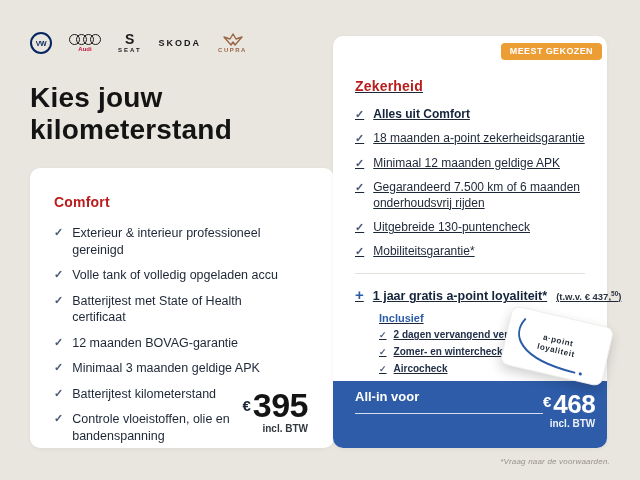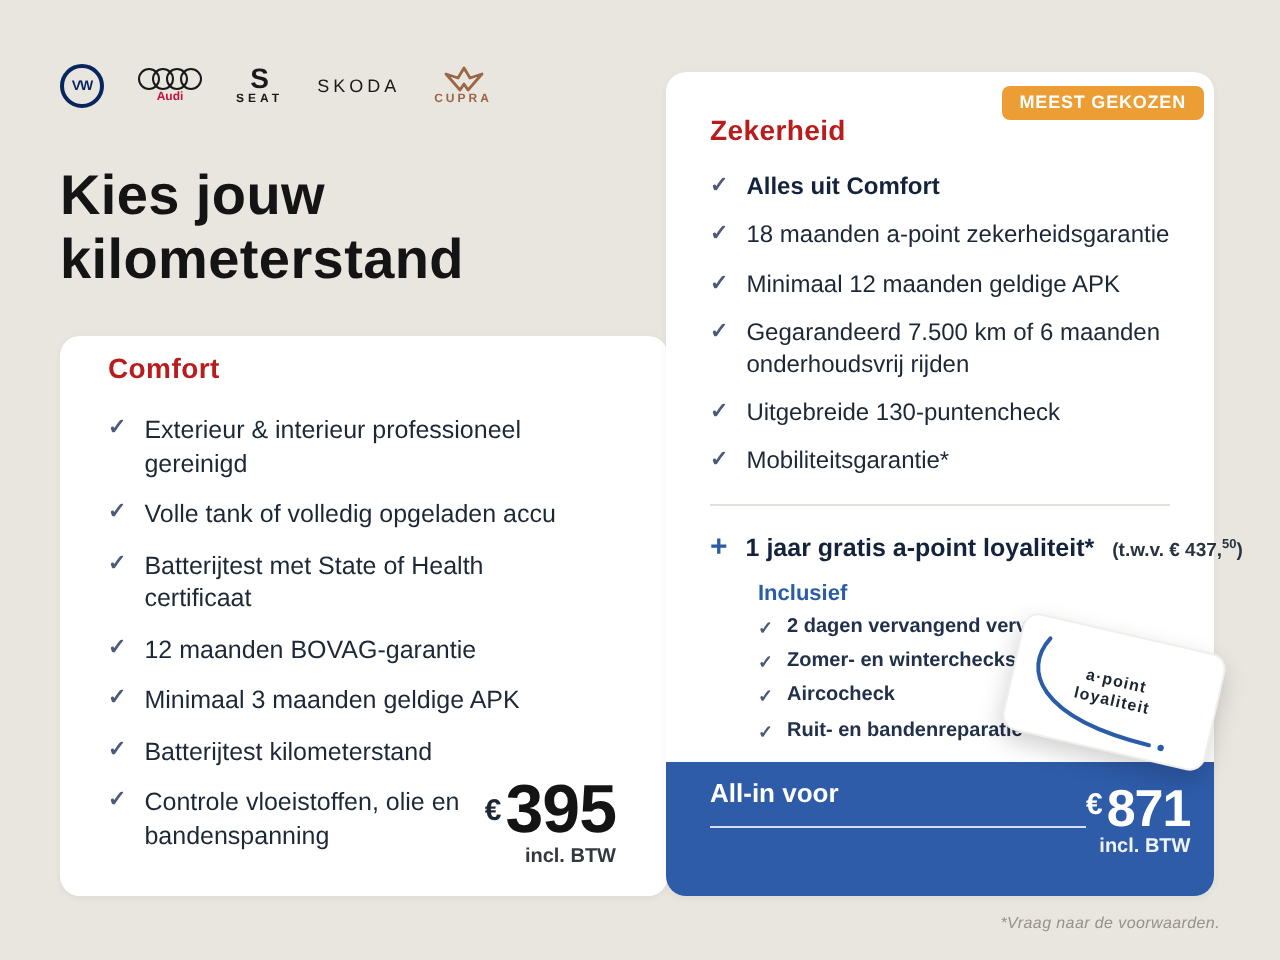--- a/index.html
+++ b/index.html
@@ -19,37 +19,37 @@
     width:22px; height:22px; border:2px solid #07255f; border-radius:50%;
     display:flex; align-items:center; justify-content:center;
     font-size:7px; font-weight:900; color:#07255f; letter-spacing:-.5px;
   }
   .audi-rings { display:flex; }
   .audi-rings span { width:11px; height:11px; border:1.6px solid #191919; border-radius:50%; }
   .audi-rings span + span { margin-left:-4px; }
   .audi-label { font-size:6px; font-weight:700; color:#c2133a; margin-top:1px; }
   .seat-glyph { font-size:14px; font-weight:900; color:#191919; line-height:13px; }
   .seat-label { font-size:6px; font-weight:800; letter-spacing:2px; color:#191919; margin-top:1px; }
-  .skoda-label { font-size:9px; font-weight:400; letter-spacing:2px; color:#191919; }
+  .skoda-label { font-size:9px; font-weight:700; letter-spacing:2px; color:#191919; }
   .cupra-glyph { width:20px; height:13px; }
   .cupra-label { font-size:6px; font-weight:800; letter-spacing:1.5px; color:#9a6644; margin-top:1px; }
 
   
   .headline {
     position:absolute; left:30px; top:82px;
     font-size:28px; font-weight:600; color:#141414; line-height:1.13; letter-spacing:.2px;
   }
 
   
   .card {
     position:absolute; background:#fff; border-radius:10px;
     box-shadow:0 1px 4px rgba(0,0,0,.05);
   }
-  .card-comfort { left:30px; top:168px; width:304px; height:280px; padding:8px 24px; }
-  .card-zekerheid { left:333px; top:36px; width:274px; height:412px; padding:7px 22px; }
+  .card-comfort { left:30px; top:168px; width:304px; height:280px; padding:26px 24px; }
+  .card-zekerheid { left:333px; top:36px; width:274px; height:412px; padding:28px 22px;text-decoration:underline; }
 
   .card h2 { font-size:14px; font-weight:800; color:#b91c1c; letter-spacing:.2px; }
   .card-comfort h2 { margin-bottom:15px; }
   .card-zekerheid h2 { margin:14px 0 13px; }
 
   ul.features { list-style:none; }
   ul.features li {
     display:flex; gap:9px; align-items:flex-start;
     font-size:12.5px; font-weight:500; color:#1d2736; line-height:1.32;
     margin-bottom:9px; max-width:232px;
@@ -251,19 +251,19 @@
     <div class="loyalty-line1">a·point</div>
     <div class="loyalty-line2">loyaliteit</div>
   </div>
 
   <div class="blue-bar">
     <div class="allin">
       <span class="allin-label">All-in voor</span>
       <span class="allin-rule"></span>
     </div>
     <div class="price-block">
-      <div><span class="euro">€</span><span class="amount">871</span></div>
+      <div><span class="euro">€</span><span class="amount">468</span></div>
       <div class="vat">incl. BTW</div>
     </div>
   </div>
 </div>
 
 <div class="footnote">*Vraag naar de voorwaarden.</div>
 
 </body></html>

